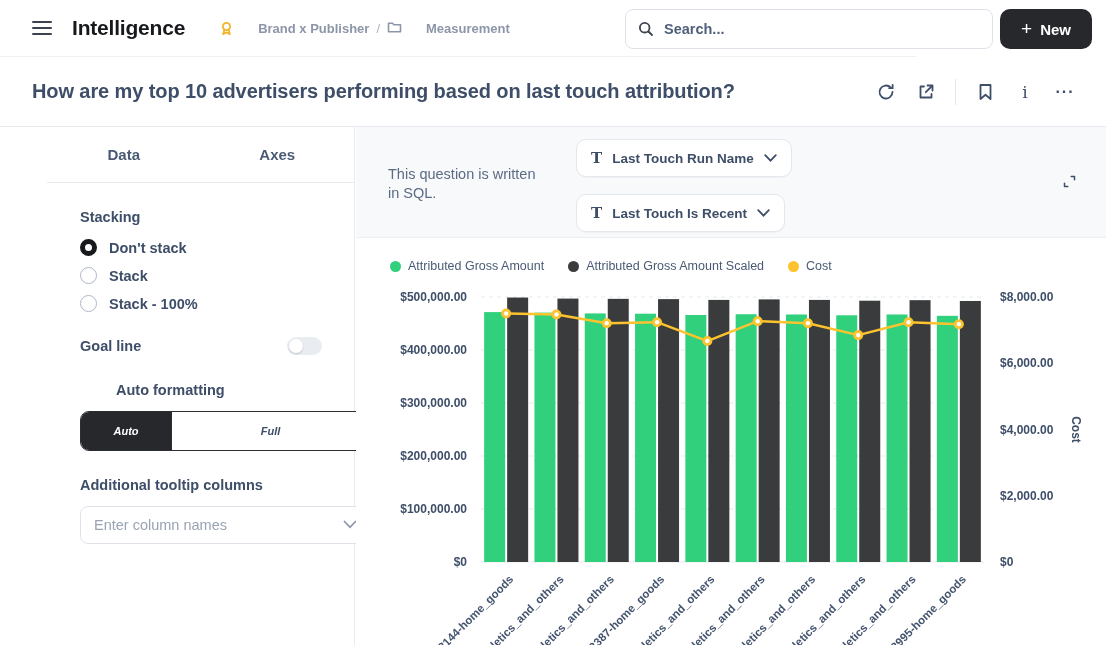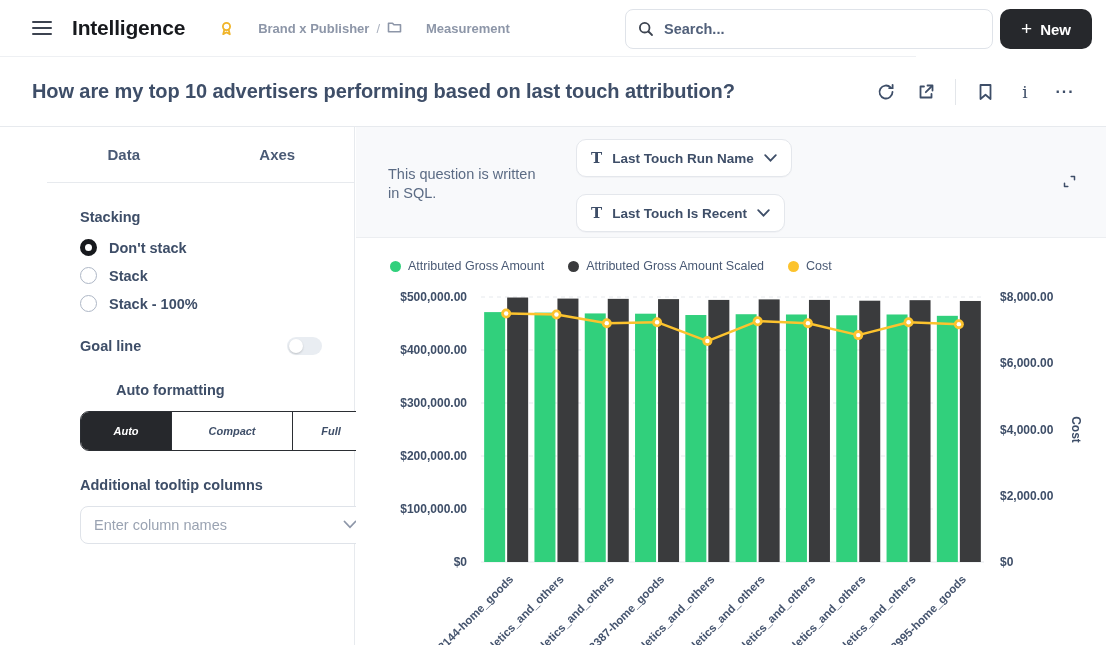--- a/index.html
+++ b/index.html
@@ -191,21 +191,20 @@
       <div class="toggle-row">
         <span class="section-label">Goal line</span>
         <span class="toggle">
             <span class="knob"></span>
           </span>
       </div>
 
       <div class="section-label seg-label">Auto formatting</div>
       <div class="segmented">
         <div class="seg s0 active">Auto</div>
-        <div class="seg s1">Compact</div>
         <div class="seg s2">Full</div>
       </div>
 
       <div class="section-label tooltip-label">Additional tooltip columns</div>
       <div class="dropdown">
         <input type="text" placeholder="Enter column names" style="">
         <svg class="chev" width="14" height="9" viewBox="0 0 14 9" fill="none" stroke="#8d96a8" stroke-width="1.8" stroke-linecap="round">
             <path d="M1.5 1.5 7 7.3l5.5-5.8"></path>
           </svg>
       </div>

